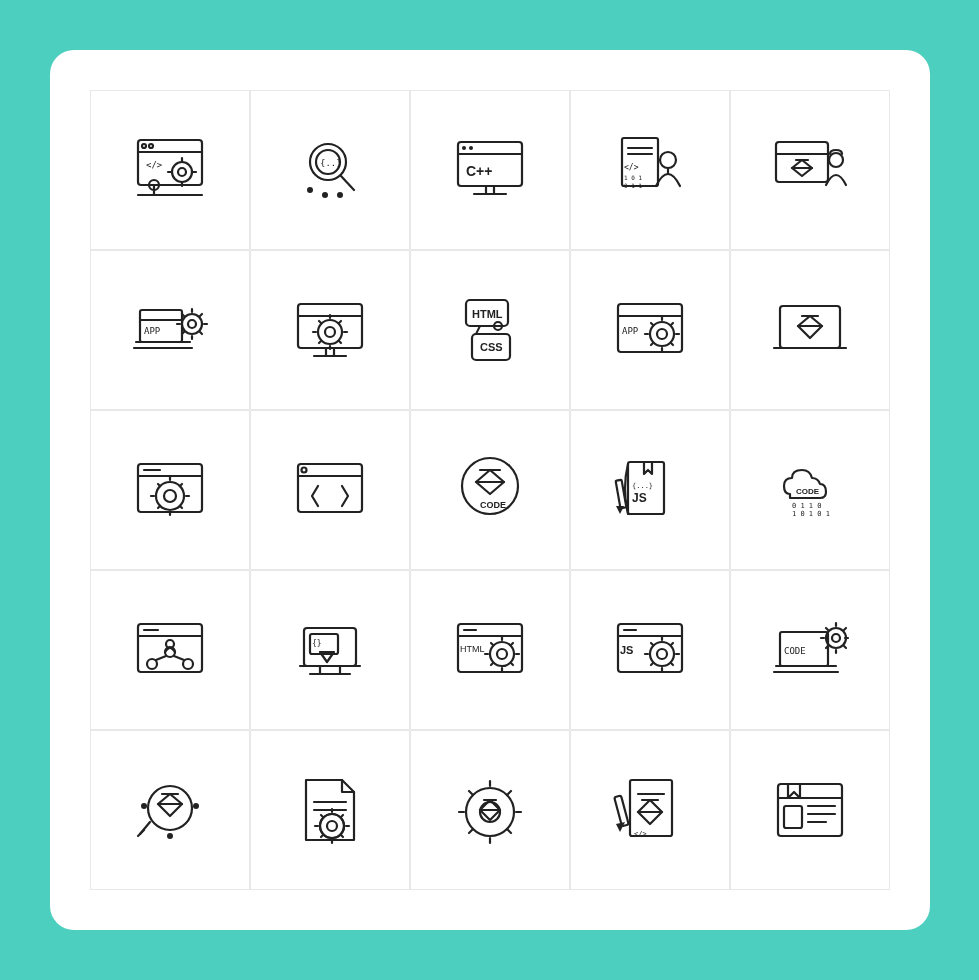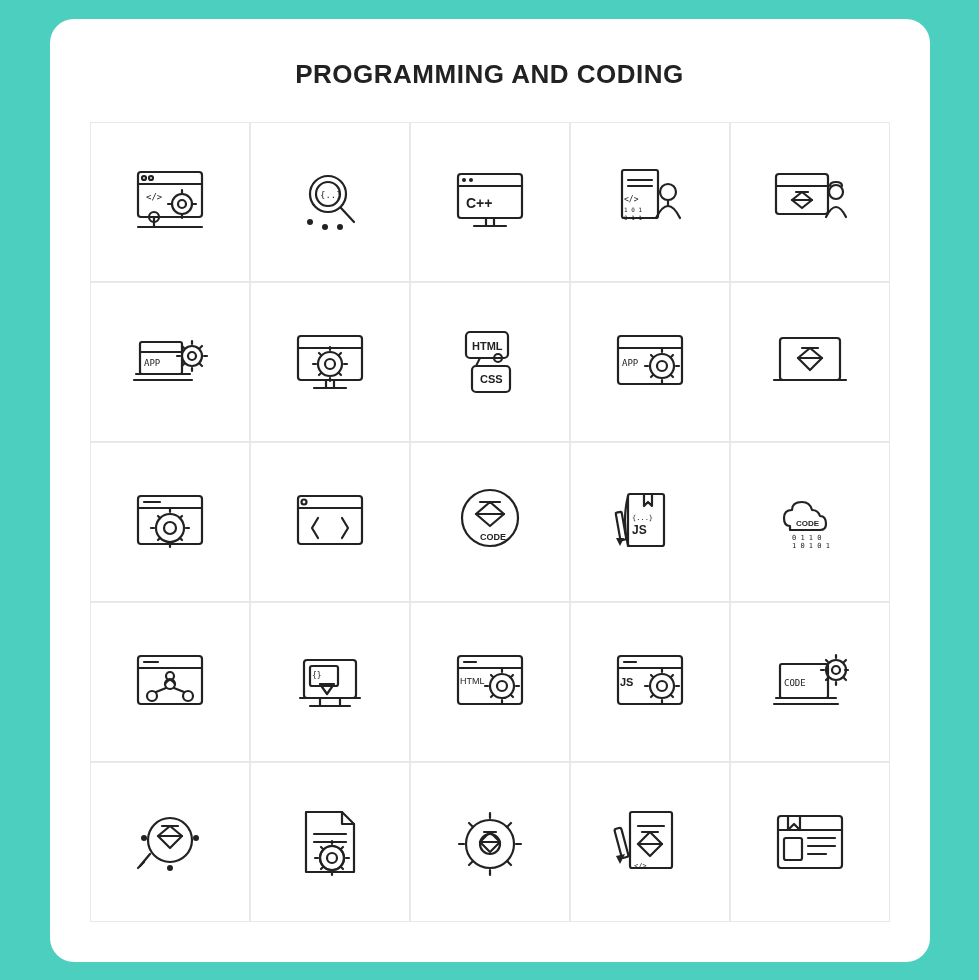--- a/index.html
+++ b/index.html
@@ -45,21 +45,20 @@
     }
     .icon-cell svg {
       width: 80px;
       height: 80px;
     }
   </style>
 </head>
 <body>
 
 <div class="card">
-  <div class="title">PROGRAMMING AND CODING</div>
   <div class="grid">
 
     <div class="icon-cell">
       <svg viewBox="0 0 80 80" fill="none" stroke="#222" stroke-width="2.2" stroke-linecap="round" stroke-linejoin="round">
         <rect x="8" y="10" width="64" height="45" rx="3"></rect>
         <line x1="8" y1="22" x2="72" y2="22"></line>
         <circle cx="14" cy="16" r="2"></circle>
         <circle cx="21" cy="16" r="2"></circle>
         <text x="16" y="38" font-size="9" fill="#222" stroke="none" font-family="monospace">&lt;/&gt;</text>
         <circle cx="52" cy="42" r="10" stroke="#222" stroke-width="2.2" fill="none"></circle>

